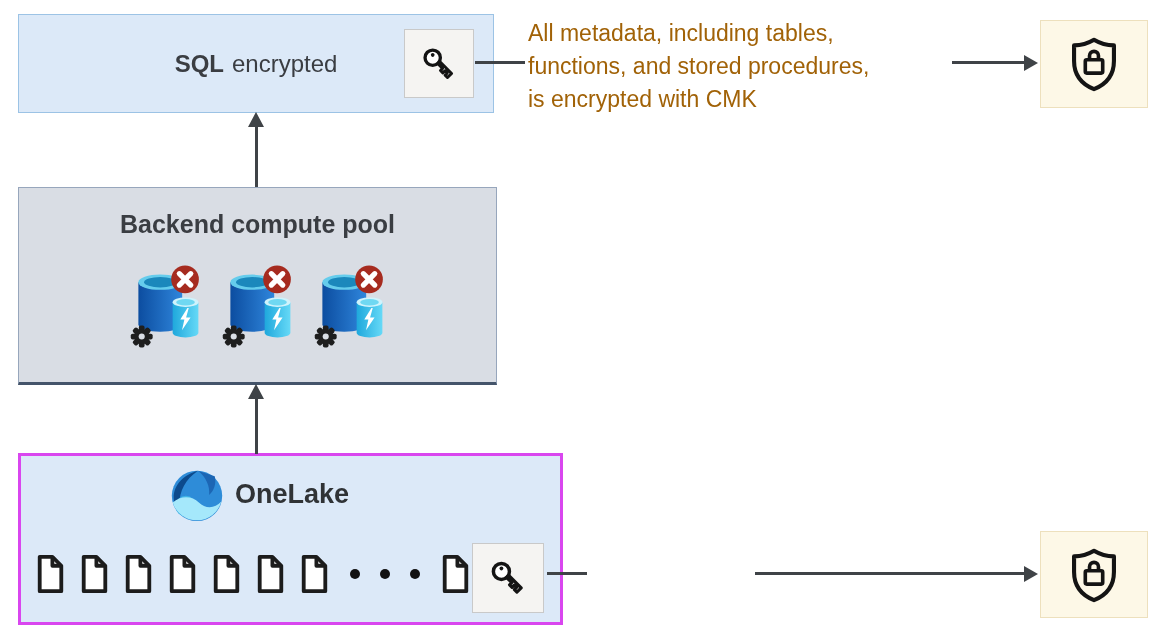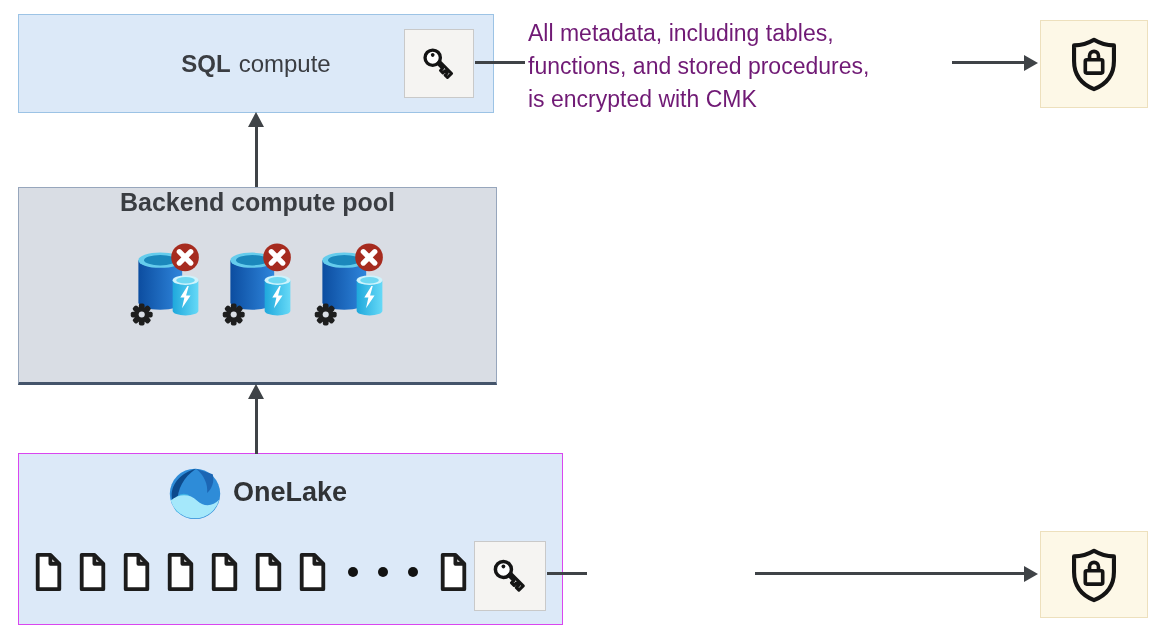--- a/index.html
+++ b/index.html
@@ -15,39 +15,39 @@
 
   
   .keypanel{position:absolute;background:#f5f4f2;border:1px solid #c9c9c9;
             display:flex;align-items:center;justify-content:center;box-sizing:border-box}
   .key1{right:19px;top:14px;width:70px;height:69px}
   .key2{right:16px;top:87px;width:72px;height:70px}
 
   
   .backend{left:18px;top:187px;width:479px;height:198px;background:#d9dde4;
            border:1px solid #97a6bc;border-bottom:3px solid #44546a}
-  .backend-title{text-align:center;font-weight:bold;font-size:25px;color:#3a3d42}
+  .backend-title{margin-top:22px;text-align:center;font-weight:bold;font-size:25px;color:#3a3d42}
   .dbrow{display:flex;justify-content:center;gap:12px;margin-top:24px}
 
   
-  .onelake{left:18px;top:453px;width:545px;height:172px;background:#dcE9f8;border:1px solid #d946ef}
+  .onelake{left:18px;top:453px;width:545px;height:172px;background:#dcE9f8;border:3px solid #d946ef}
   .ol-head{position:absolute;left:148px;top:8px;display:flex;align-items:center;gap:10px;height:60px}
   .ol-title{font-size:27px;font-weight:bold;color:#303336}
   .docrow{position:absolute;left:13px;top:97px;display:flex;align-items:center;gap:11px}
   .dots{display:flex;align-items:center;gap:20px;padding:0 8px}
   .dot{width:10px;height:10px;border-radius:50%;background:#121212}
 
   
   .shieldpanel{position:absolute;background:#fdf8e7;border:1px solid #ede0bd;
                display:flex;align-items:center;justify-content:center;box-sizing:border-box}
   .sh1{left:1040px;top:20px;width:108px;height:88px}
   .sh2{left:1040px;top:531px;width:108px;height:87px}
 
   
-  .ann{position:absolute;font-size:23px;line-height:33px;white-space:pre-line;color:#701a75}
+  .ann{position:absolute;font-size:23px;line-height:33px;white-space:pre-line;color:#a16207}
   .a1{left:528px;top:17px}
   .a2{left:512px;top:213px}
   .a3{left:596px;top:477px}
 
   
   .hline{position:absolute;height:3px;background:#3f4347}
   .vline{position:absolute;width:3px;background:#3f4347}
   .head-r{position:absolute;width:0;height:0;border-left:14px solid #3f4347;
           border-top:8px solid transparent;border-bottom:8px solid transparent}
   .head-u{position:absolute;width:0;height:0;border-bottom:15px solid #3f4347;
@@ -125,21 +125,21 @@
       <path d="M31 6 C40 13 44 23 43 32 C48 28 51 20 49 12 Z" fill="#1C66B4"></path>
     </symbol>
   </defs>
 </svg>
 
 <div class="canvas">
 
   <div class="node sql">
     <div class="sql-title">
       <span class="b">SQL</span>
-      <span>compute</span>
+      <span>encrypted</span>
     </div>
     <div class="keypanel key1">
       <svg width="42" height="42">
           <use href="#sym-key"></use>
         </svg>
     </div>
   </div>
 
   <div class="node backend">
     <div class="backend-title">Backend compute pool</div>

